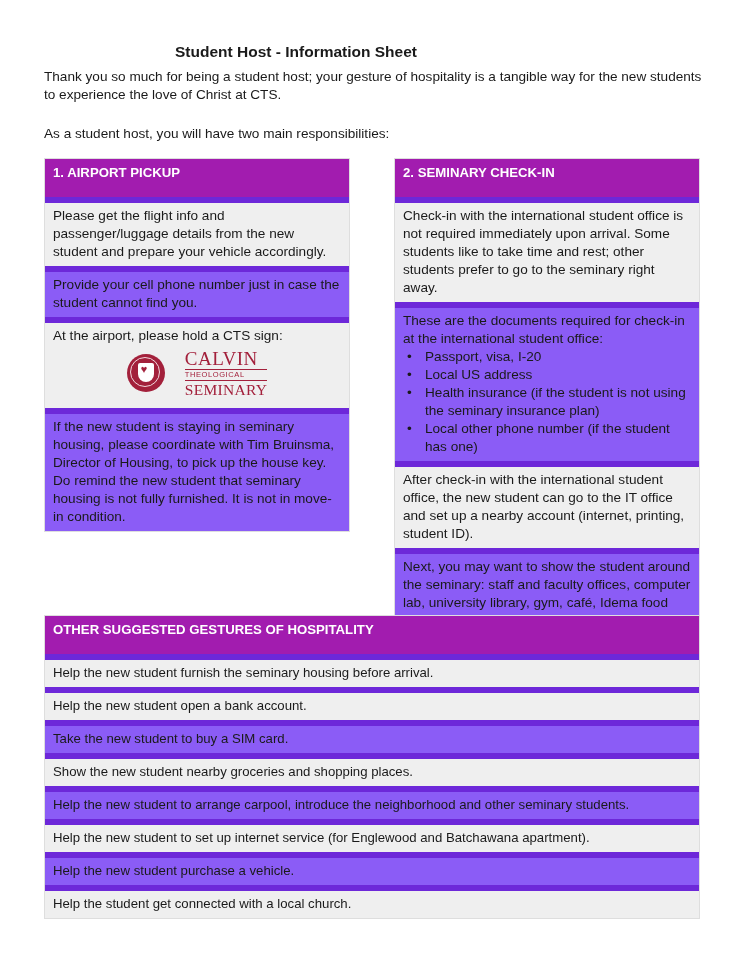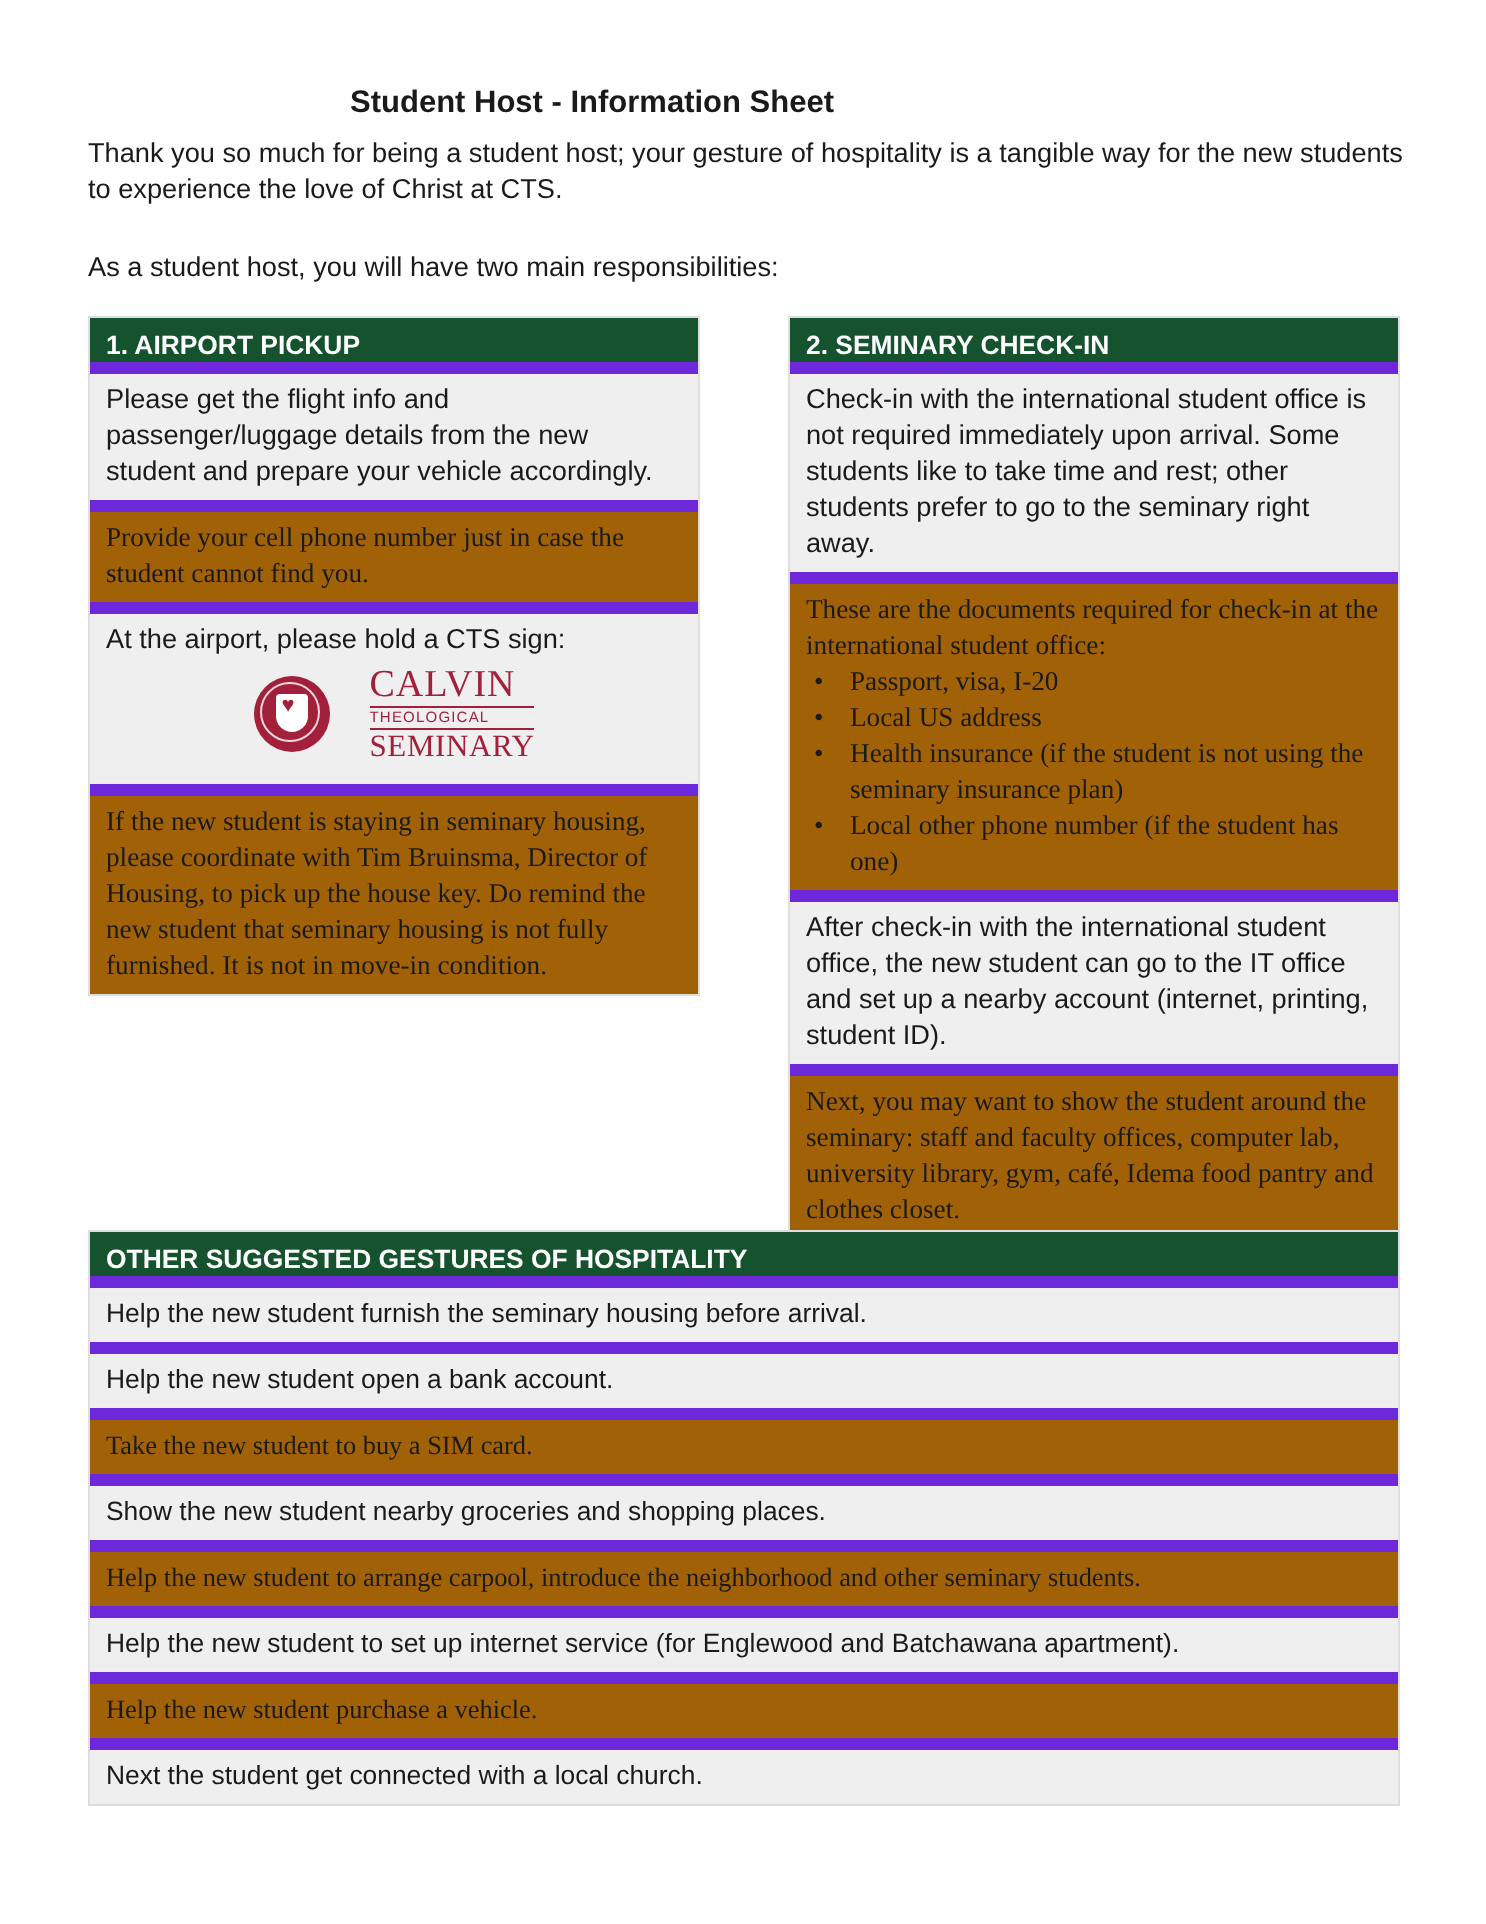--- a/index.html
+++ b/index.html
@@ -1,24 +1,24 @@
 <!DOCTYPE html>
 <html><head>
   <meta charset="utf-8">
   <style>
     html, body { margin: 0; padding: 0; background: #ffffff; }
     body { width: 743px; height: 962px; position: relative; font-family: "Liberation Sans", sans-serif; color: #1a1a1a; overflow: hidden; }
     .title { position: absolute; left: 0; top: 43px; width: 592px; text-align: center; font-weight: bold; font-size: 15.5px; }
     .intro { position: absolute; left: 44px; top: 68px; width: 660px; font-size: 13.6px; line-height: 18px; }
     .intro2 { position: absolute; left: 44px; top: 125px; width: 660px; font-size: 13.6px; line-height: 18px; }
     .box { position: absolute; border: 1px solid #dedede; box-sizing: border-box; background: #fff; }
-    .box .hdr { background: #14532d; color: #ffffff; font-weight: bold; font-size: 13.2px; padding: 0 8px; height: 22px; line-height: 27px; }
+    .box .hdr { background: #a21caf; color: #ffffff; font-weight: bold; font-size: 13.2px; padding: 0 8px; height: 38px; line-height: 27px; }
     .box .cell { padding: 4px 8px 5px 8px; font-size: 13.6px; line-height: 18px; border-top: 6px solid #6d28d9; }
     .box .cell.shade { background: #efefef; }
-    .box .cell.white { background: #a16207; font-family: Liberation Serif, serif; }
+    .box .cell.white { background: #8b5cf6; }
     #box1 { left: 44px; top: 158px; width: 306px; }
     #box2 { left: 394px; top: 158px; width: 306px; }
     #box3 { left: 44px; top: 615px; width: 656px; }
     #box3 .cell { padding: 5px 0 6px 8px; line-height: 16px; font-size: 13.2px; }
     ul.docs { margin: 0; padding: 0 0 0 20px; list-style: none; }
     ul.docs li { position: relative; padding-left: 2px; }
     ul.docs li::before { content: "\2022"; position: absolute; left: -16px; top: 0; }
     .logo-wrap { display: flex; justify-content: center; align-items: center; padding: 4px 0 6px 0; }
     .logo { display: flex; align-items: center; gap: 20px; }
     .seal { width: 38px; height: 38px; border-radius: 50%; background: #a3203b; position: relative; }
@@ -77,14 +77,14 @@
 
 <div class="box" id="box3">
   <div class="hdr">OTHER SUGGESTED GESTURES OF HOSPITALITY</div>
   <div class="cell shade">Help the new student furnish the seminary housing before arrival.</div>
   <div class="cell shade">Help the new student open a bank account.</div>
   <div class="cell white">Take the new student to buy a SIM card.</div>
   <div class="cell shade">Show the new student nearby groceries and shopping places.</div>
   <div class="cell white">Help the new student to arrange carpool, introduce the neighborhood and other seminary students.</div>
   <div class="cell shade">Help the new student to set up internet service (for Englewood and Batchawana apartment).</div>
   <div class="cell white">Help the new student purchase a vehicle.</div>
-  <div class="cell shade">Next the student get connected with a local church.</div>
+  <div class="cell shade">Help the student get connected with a local church.</div>
 </div>
 
 </body></html>

